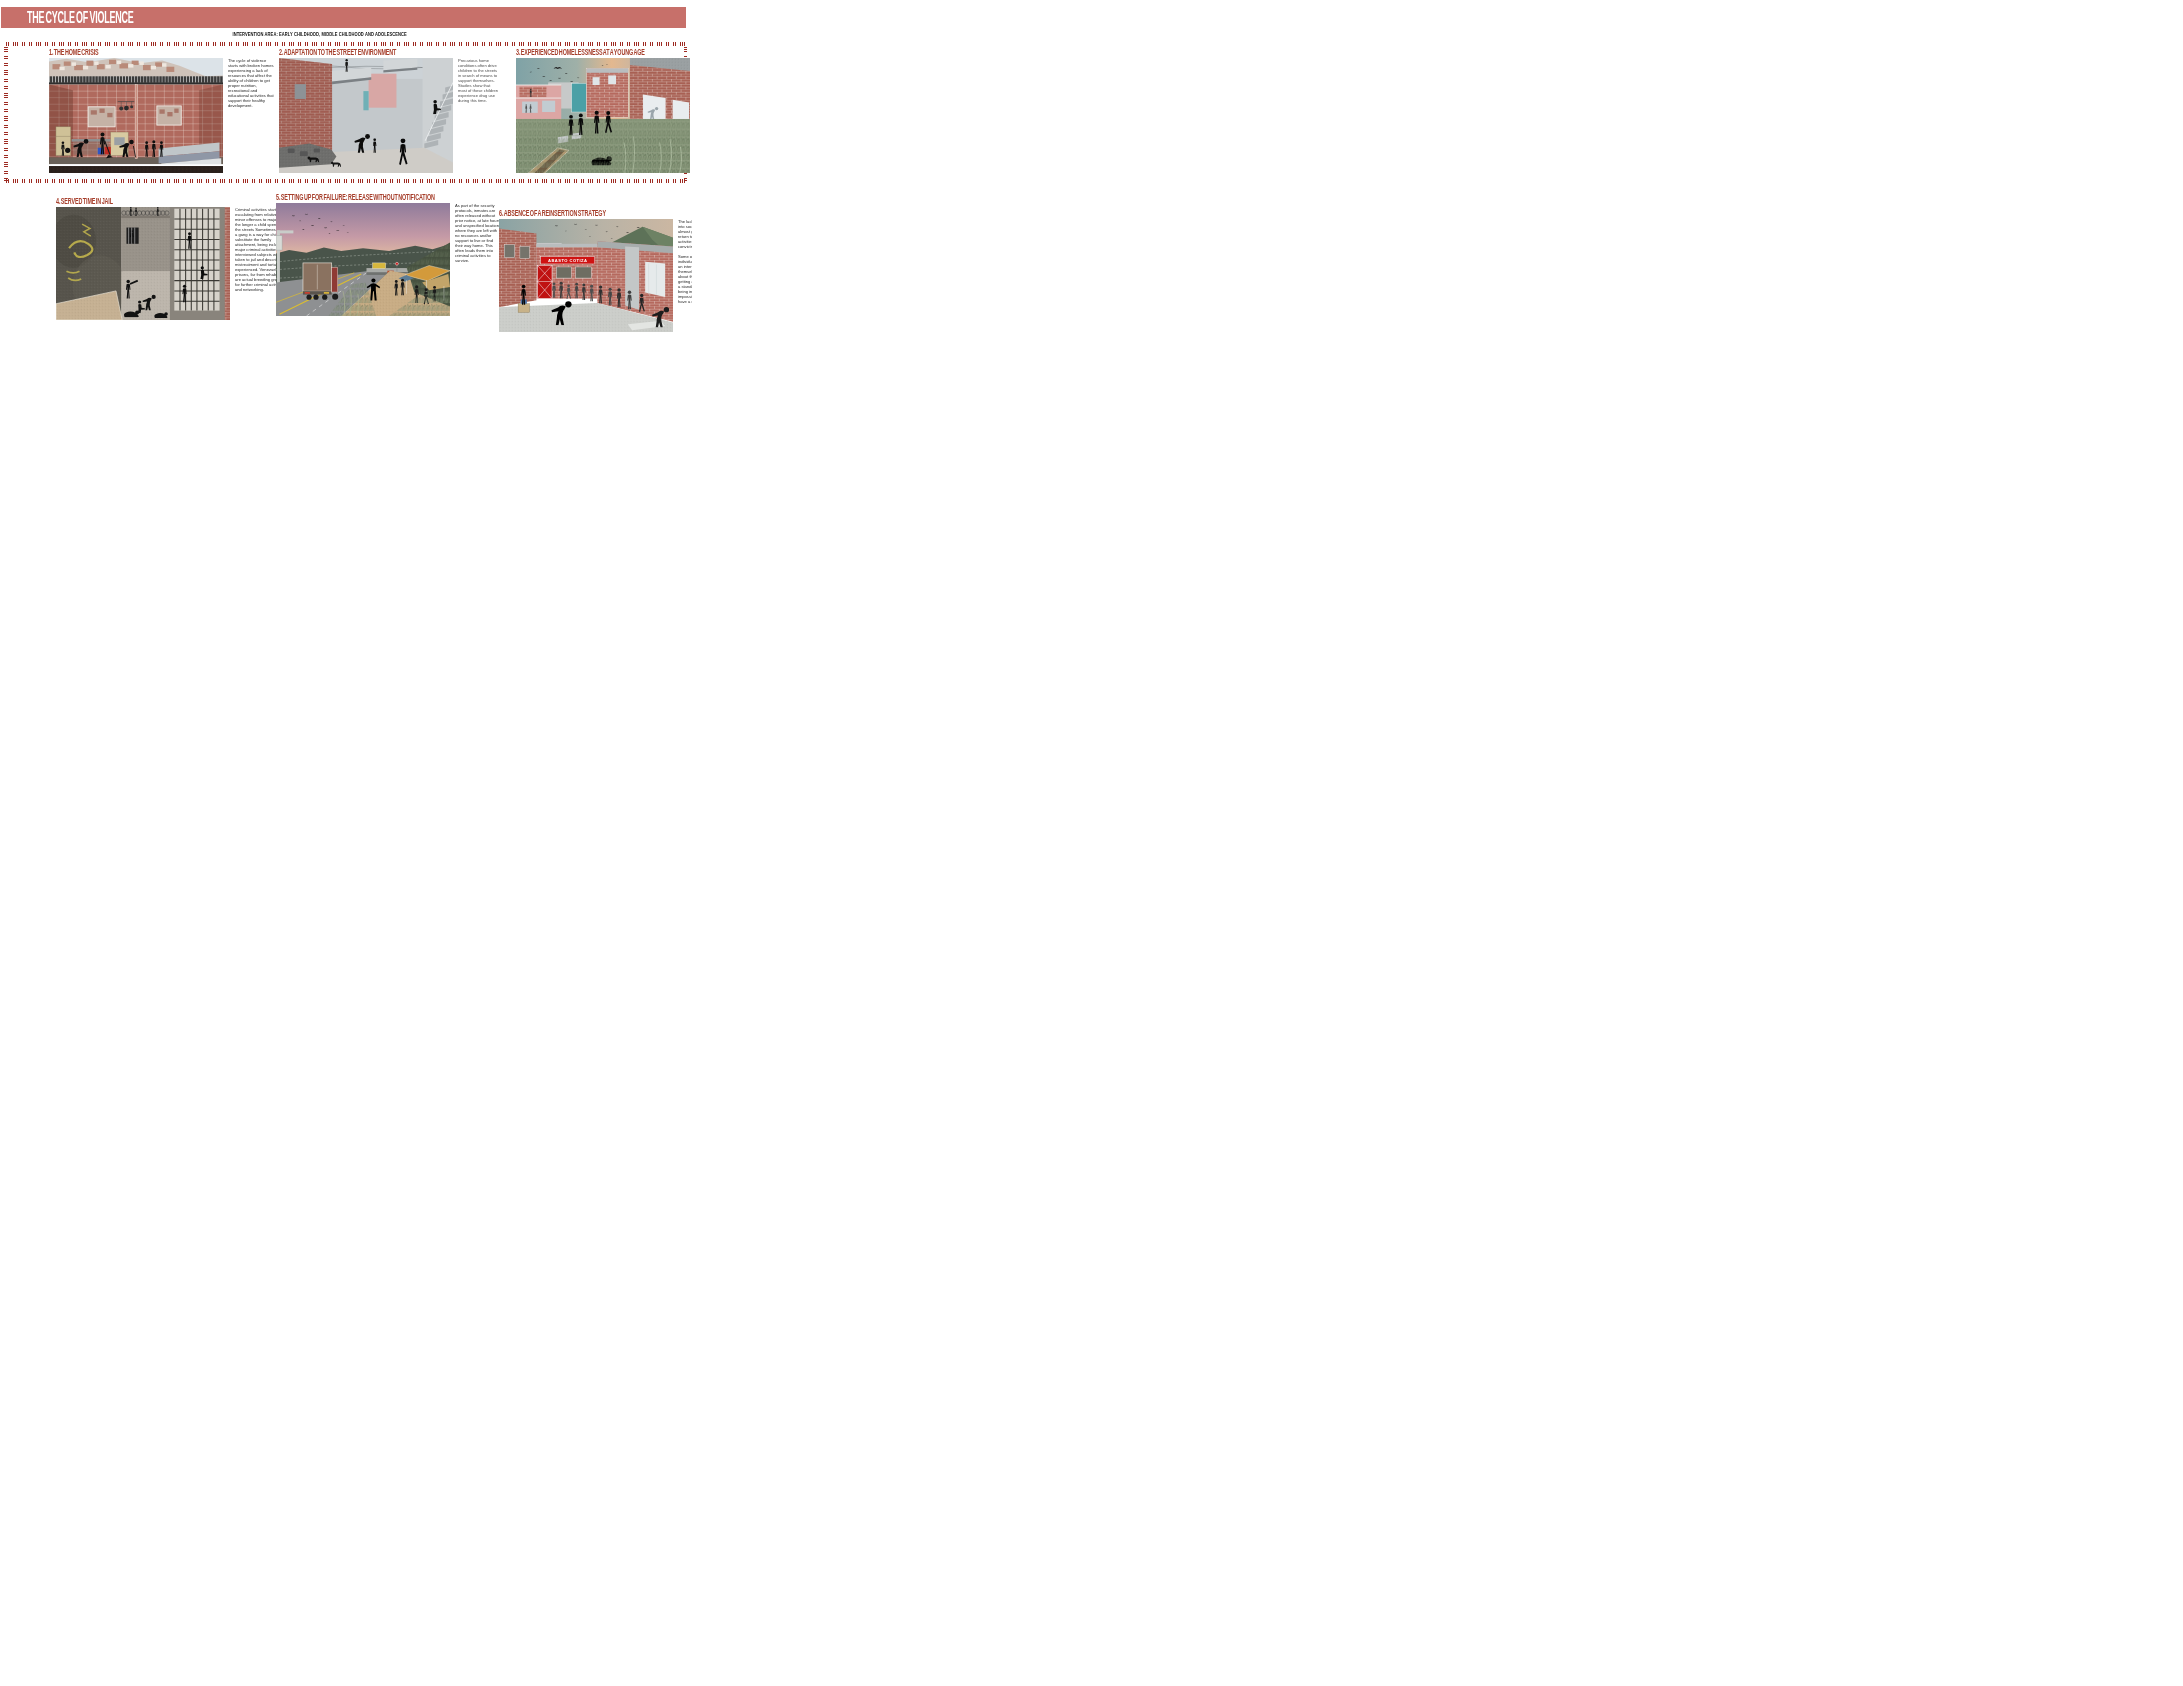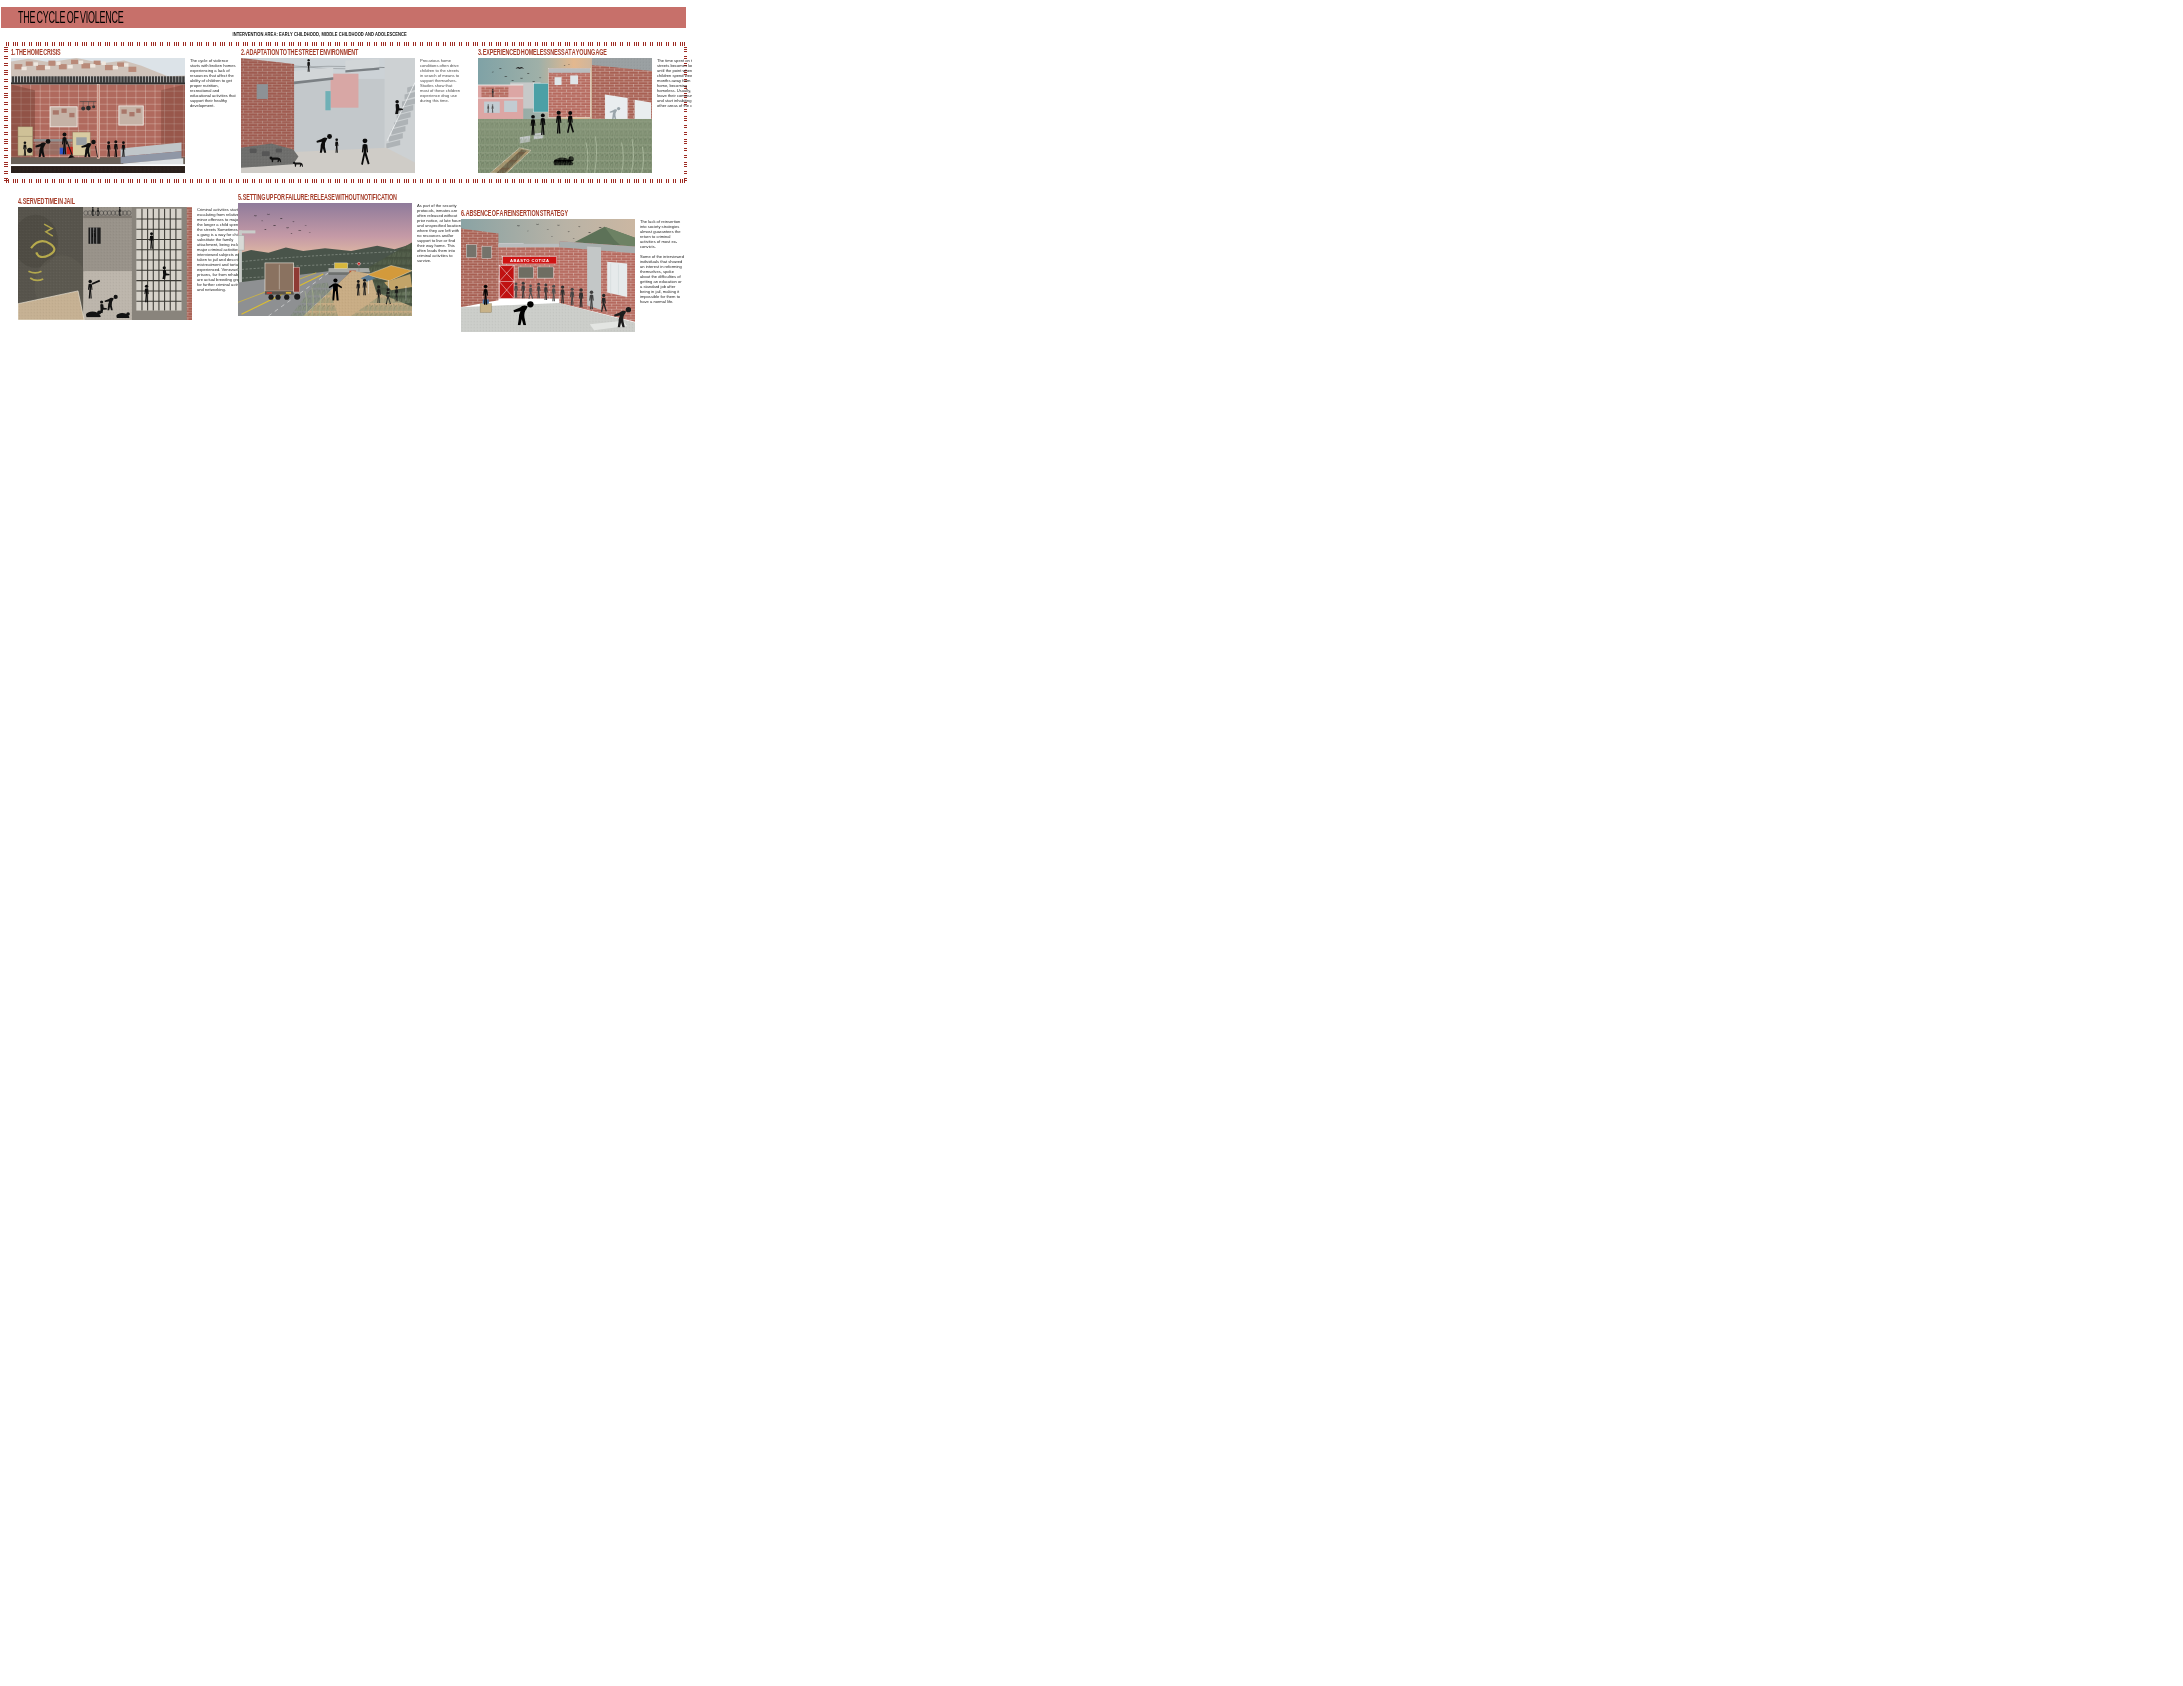--- a/index.html
+++ b/index.html
@@ -1,40 +1,40 @@
 <!DOCTYPE html>
 <html style="font-size:7px"><head>
 <meta charset="utf-8">
 <style>
   html,body{margin:0;padding:0;background:#fff;font-family:"Liberation Sans",sans-serif;}
   .poster{position:relative;width:692px;height:338px;background:#fff;overflow:hidden;}
 
   
   .banner{position:absolute;left:0.9px;top:6.5px;width:685px;height:21.4px;background:#c7706a;}
-  .banner-title{position:absolute;left:17px;top:0;height:21.4px;line-height:21.4px;
-    font-weight:normal;font-size:16px;color:#000000;white-space:nowrap;}
+  .banner-title{position:absolute;left:26px;top:0;height:21.4px;line-height:21.4px;
+    font-weight:bold;font-size:16px;color:#ffffff;white-space:nowrap;}
   .banner-title>span{display:inline-block;transform:scaleX(.56);transform-origin:0 50%;
     letter-spacing:-0.4px;word-spacing:-1.7px;}
 
   
   .subtitle{position:absolute;left:0;top:31px;width:639px;text-align:center;
     font-weight:bold;font-size:5.2px;color:#111;white-space:nowrap;}
   .subtitle>span{display:inline-block;transform:scaleX(.78);transform-origin:50% 50%;letter-spacing:0.1px;}
 
   
   .frame{position:absolute;left:5.7px;top:44px;width:680px;height:137px;pointer-events:none;}
   .frame .t,.frame .b{position:absolute;left:0;right:0;height:3.5px;
     background:repeating-linear-gradient(90deg,#9e2b22 0 0.7px,transparent 0.7px 2.3px);}
   .frame .t{top:-1.7px}.frame .b{bottom:-1.7px}
   .frame .l,.frame .r{position:absolute;top:0;bottom:0;width:3.5px;
     background:repeating-linear-gradient(0deg,#9e2b22 0 0.7px,transparent 0.7px 2.3px);}
   .frame .l{left:-1.7px}.frame .r{right:-1.7px}
 
   
-  .panel{position:absolute;width:236px;height:144px;}
+  .panel{position:absolute;width:236px;height:144px;margin-left:38px;}
   .p1{left:11px;top:47px}.p2{left:241px;top:47px}.p3{left:478px;top:47px}
   .p4{left:18px;top:196px}.p5{left:238px;top:192px}.p6{left:461px;top:208px}
 
   .h{position:absolute;left:0;top:0;font-weight:bold;font-size:9px;color:#a63e2b;white-space:nowrap;}
   .h>span{display:inline-block;transform:scaleX(.6);transform-origin:0 50%;
     letter-spacing:-0.2px;word-spacing:-1.3px;}
 
   .art{position:absolute;left:0;top:10.5px;width:174px;display:block;}
   .row1 .art{height:115px}.row2 .art{height:113px}
   .art svg{display:block;width:100%;height:100%;}

